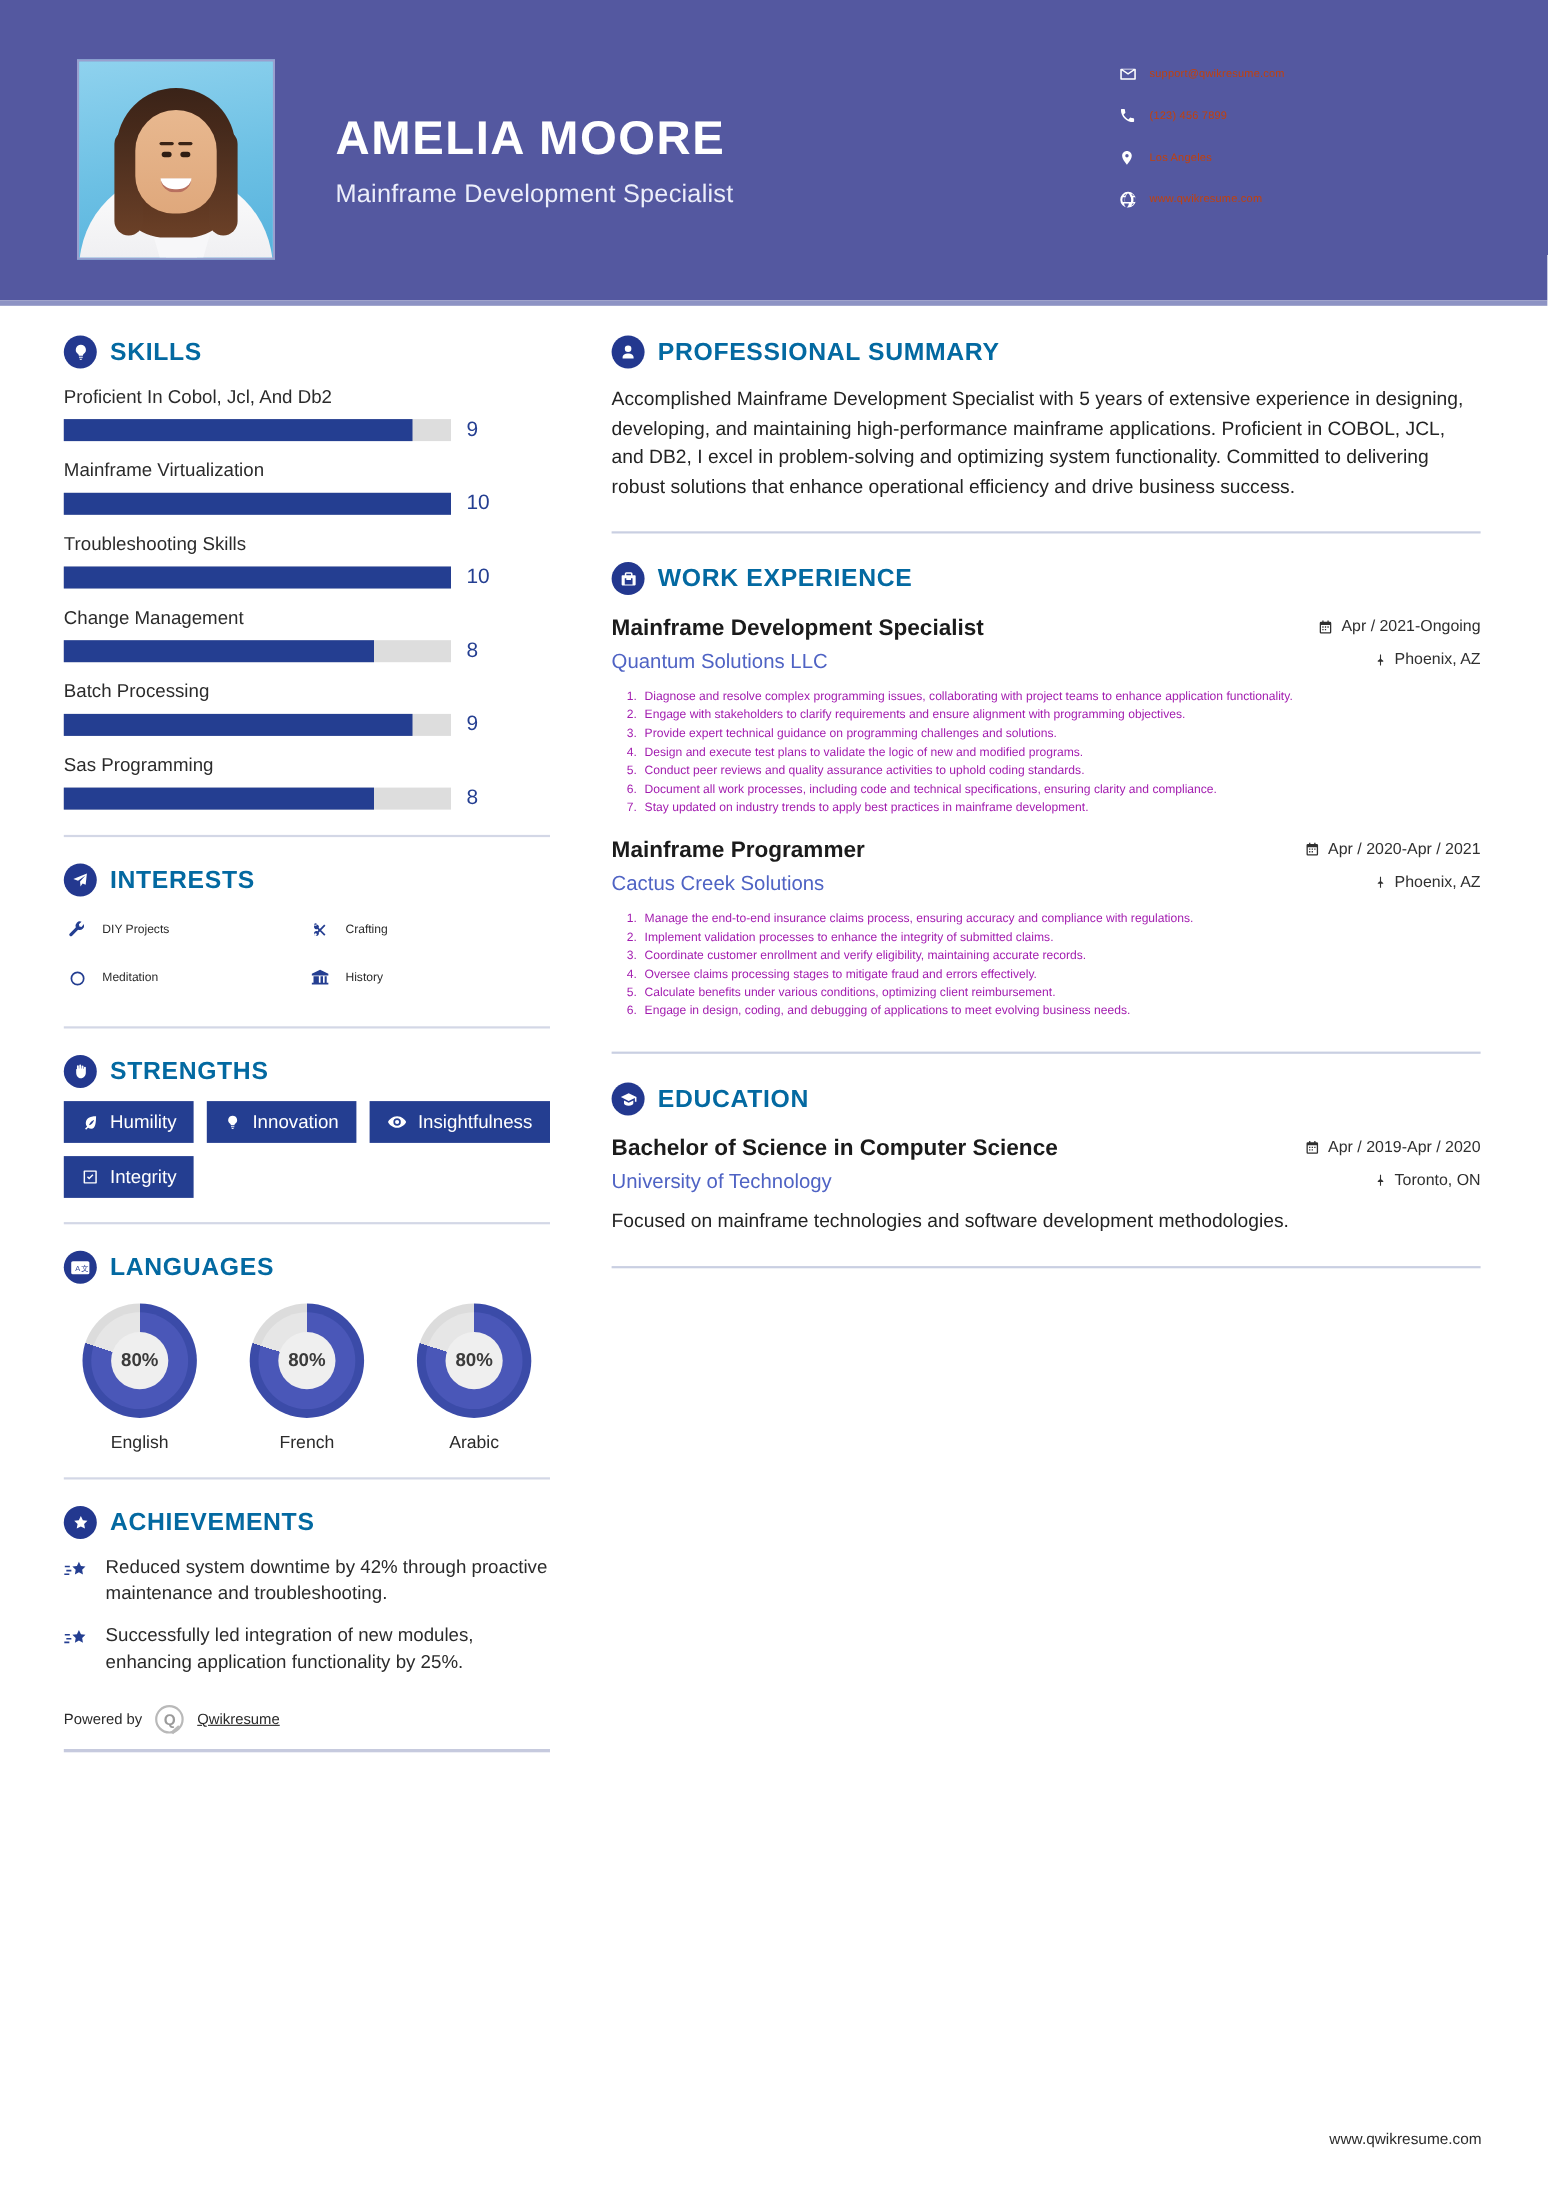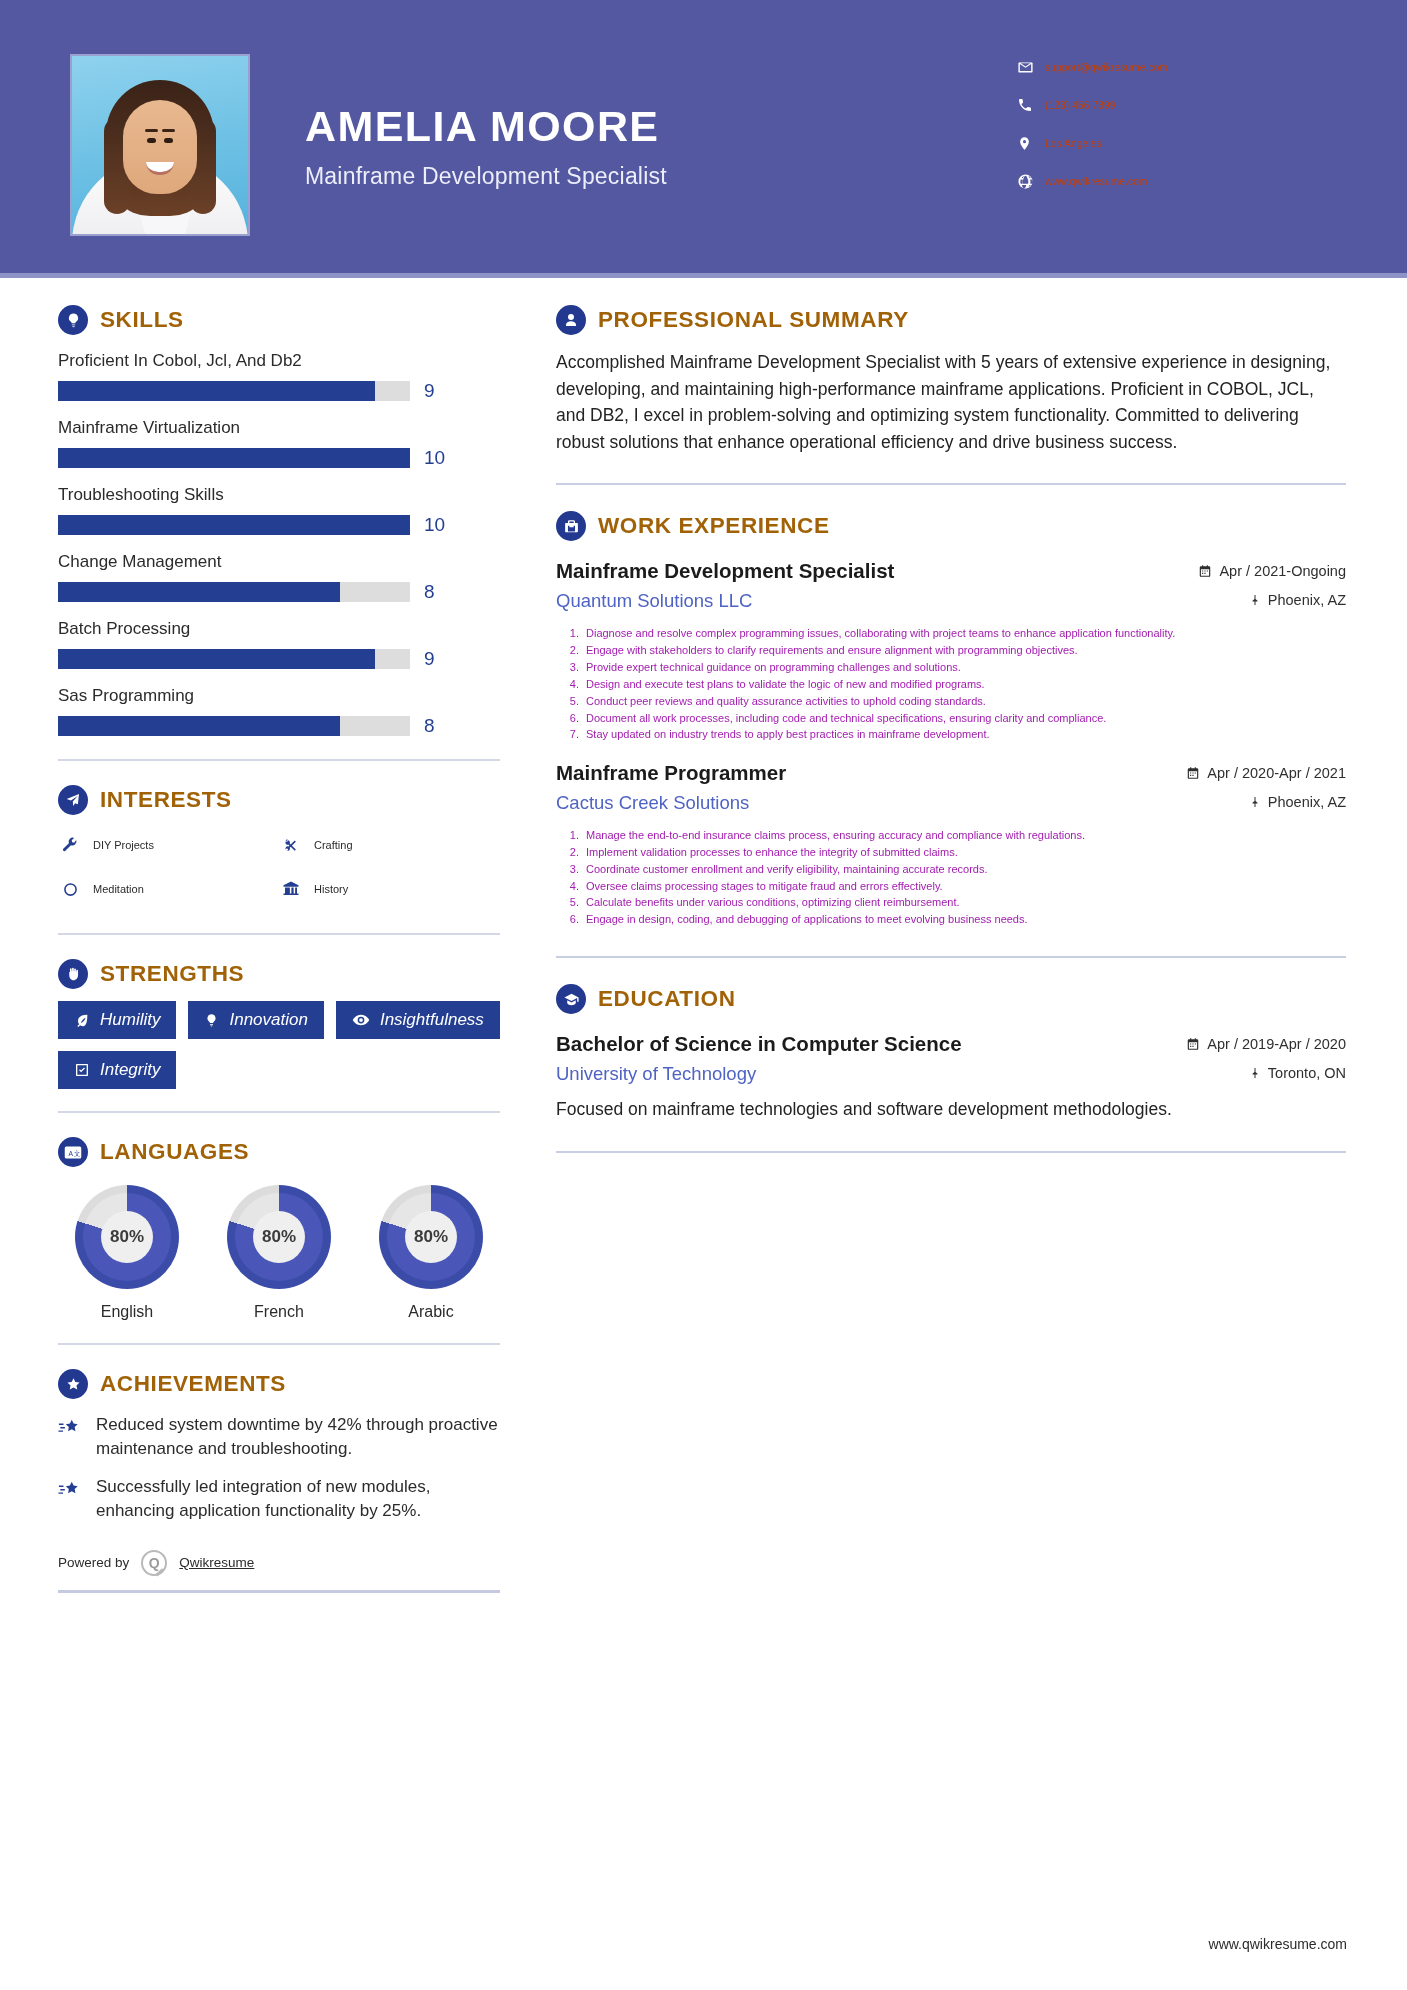--- a/index.html
+++ b/index.html
@@ -83,42 +83,42 @@
   .left-col { position: absolute; left: 58px; top: 305px; width: 442px; }
   .right-col { position: absolute; left: 556px; top: 305px; width: 790px; }
 
   .sec-head { display: flex; align-items: center; gap: 12px; }
   .sec-ico {
     width: 30px; height: 30px; border-radius: 50%;
     background: #23388f; display: flex; align-items: center; justify-content: center;
     flex: 0 0 30px;
   }
   .sec-ico svg { display: block; fill: #fff; }
-  .sec-title { font-size: 22.5px; font-weight: 700; letter-spacing: .6px; color: #a16207; }
+  .sec-title { font-size: 22.5px; font-weight: 700; letter-spacing: .6px; color: #0369a1; }
   .sec-title.right { font-size: 22.5px; }
   .divider { height: 2px; background: #d3d7e6; margin: 22px 0 24px; }
   .divider-r { height: 2px; background: #c9cfe2; margin: 28px 0 26px; }
 
   
   .skill { margin-top: 16px; }
   .skill-name { font-size: 17px; color: #2b2b2b; margin-bottom: 9px; }
   .skill-row { display: flex; align-items: center; gap: 14px; }
   .track { position: relative; width: 352px; height: 20px; background: #dddddd; }
   .fill { position: absolute; left: 0; top: 0; height: 100%; background: #243e91; }
   .skill-val { font-size: 19px; color: #243e91; font-weight: 400; }
 
   
   .interests { display: flex; flex-wrap: wrap; margin-top: 8px; }
   .interest { width: 50%; display: flex; align-items: center; gap: 11px; height: 44px; }
   .interest .ii { width: 24px; flex: 0 0 24px; display:flex; align-items:center; justify-content:center; }
   .interest .ii svg { display: block; fill: #243e91; }
   .interest .il { font-size: 11px; color: #2b2b2b; }
 
   
-  .strengths { display: flex; flex-wrap: wrap; gap: 12px 12px; margin-top: 12px; font-style: italic; }
+  .strengths { display: flex; flex-wrap: wrap; gap: 12px 12px; margin-top: 12px; }
   .strength {
     display: inline-flex; align-items: center; gap: 10px;
     background: #243e91; color: #fff; padding: 9px 16px; font-size: 17px;
   }
   .strength svg { display: block; fill: #fff; }
 
   
   .langs { display: flex; gap: 14px; margin-top: 18px; }
   .lang { width: 138px; text-align: center; }
   .donut { position: relative; width: 104px; height: 104px; margin: 0 auto; }

